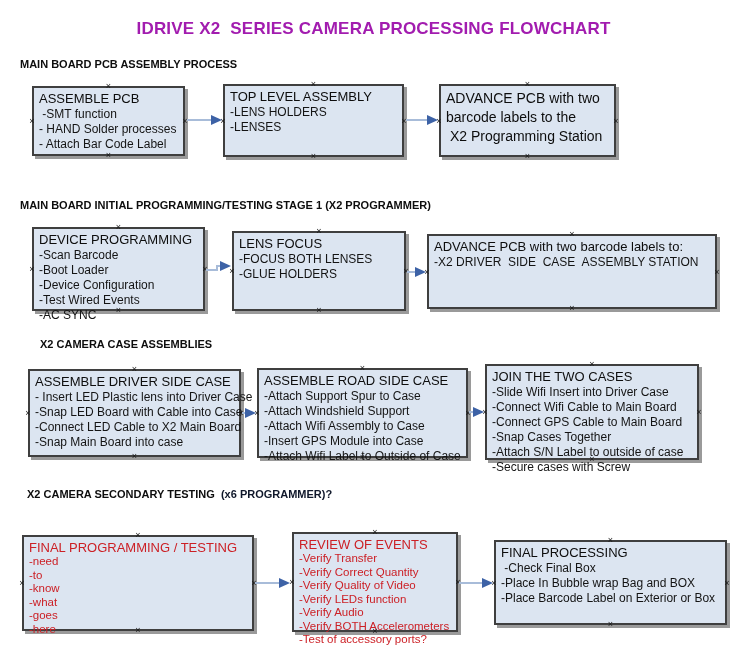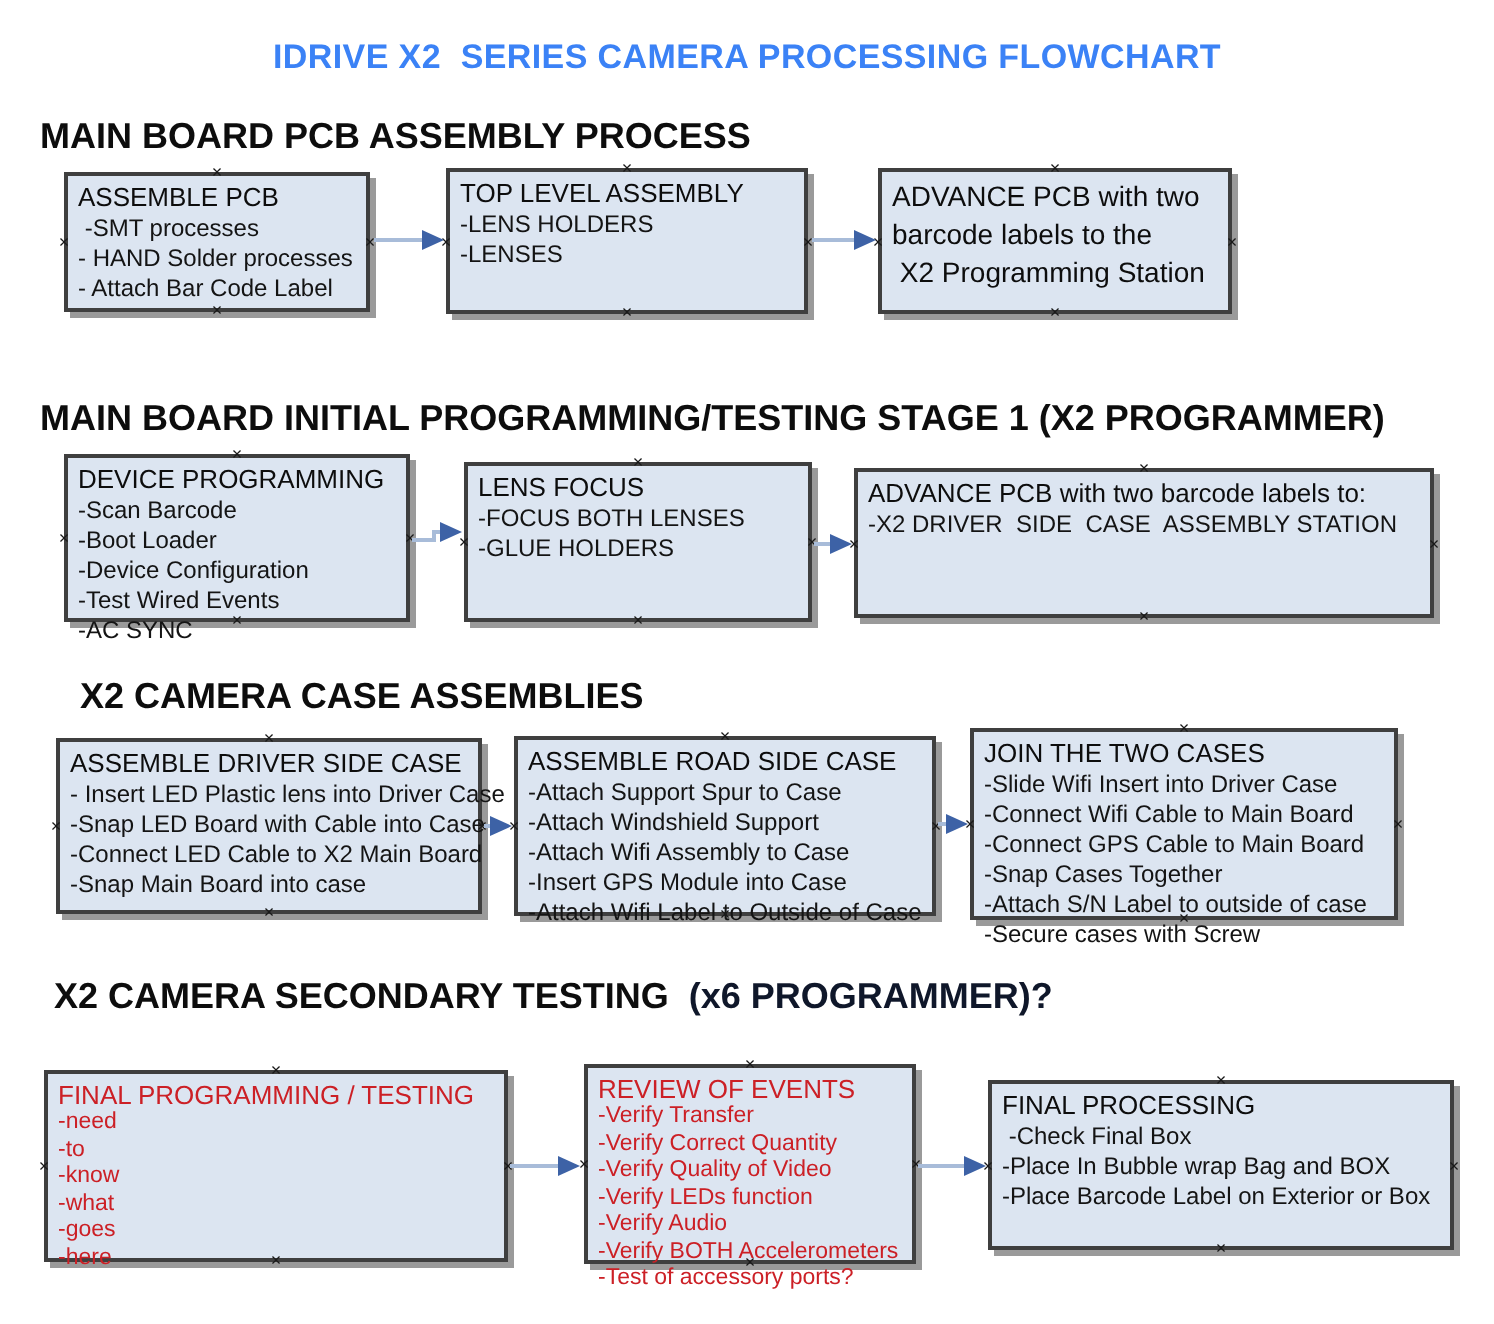--- a/index.html
+++ b/index.html
@@ -2,24 +2,24 @@
 <html><head>
 <meta charset="utf-8">
 <style>
   html,body{margin:0;padding:0;background:#ffffff;}
   .canvas{
     position:relative;width:747px;height:662px;background:#ffffff;
     font-family:"Liberation Sans","DejaVu Sans",sans-serif;color:#111;overflow:hidden;
   }
   .page-title{
     position:absolute;top:19px;left:0;width:747px;text-align:center;
-    font-size:17px;font-weight:bold;letter-spacing:.2px;white-space:pre;color:#3b82f6;
+    font-size:17px;font-weight:bold;letter-spacing:.2px;white-space:pre;color:#a21caf;
   }
   .sec-heading{
-    position:absolute;font-size:18px;font-weight:bold;white-space:pre;color:#0d0d0d;
+    position:absolute;font-size:11px;font-weight:bold;white-space:pre;color:#0d0d0d;
   }
   .sec-heading .red{color:#0f172a;}
   .node{
     position:absolute;box-sizing:border-box;background:#dce5f1;
     border:2px solid #3f3f3f;box-shadow:3px 3px 0 0 #9a9a9a;
     padding:3px 5px;overflow:visible;
   }
   .node h3{
     margin:0;font-size:13px;font-weight:normal;line-height:16px;white-space:pre-wrap;color:#0d0d0d;
   }
@@ -47,21 +47,21 @@
 
   <div class="page-title">IDRIVE X2  SERIES CAMERA PROCESSING FLOWCHART</div>
 
   <div class="sec-heading" style="left:20px;top:58px">MAIN BOARD PCB ASSEMBLY PROCESS</div>
   <div class="sec-heading" style="left:20px;top:199px">MAIN BOARD INITIAL PROGRAMMING/TESTING STAGE 1 (X2 PROGRAMMER)</div>
   <div class="sec-heading" style="left:40px;top:338px">X2 CAMERA CASE ASSEMBLIES</div>
   <div class="sec-heading" style="left:27px;top:488px"><span>X2 CAMERA SECONDARY TESTING  </span><span class="red">(x6 PROGRAMMER)?</span></div>
 
   <div class="node" style="left:32px;top:86px;width:153px;height:70px">
     <h3>ASSEMBLE PCB</h3>
-    <div class="ln"> -SMT processes</div>
+    <div class="ln"> -SMT function</div>
     <div class="ln">- HAND Solder processes</div>
     <div class="ln">- Attach Bar Code Label</div>
   <span class="hdl t">×</span>
       <span class="hdl b">×</span>
       <span class="hdl l">×</span>
       <span class="hdl r">×</span>
     </div>
   <div class="node" style="left:223px;top:84px;width:181px;height:73px">
     <h3>TOP LEVEL ASSEMBLY</h3>
     <div class="ln">-LENS HOLDERS</div>

